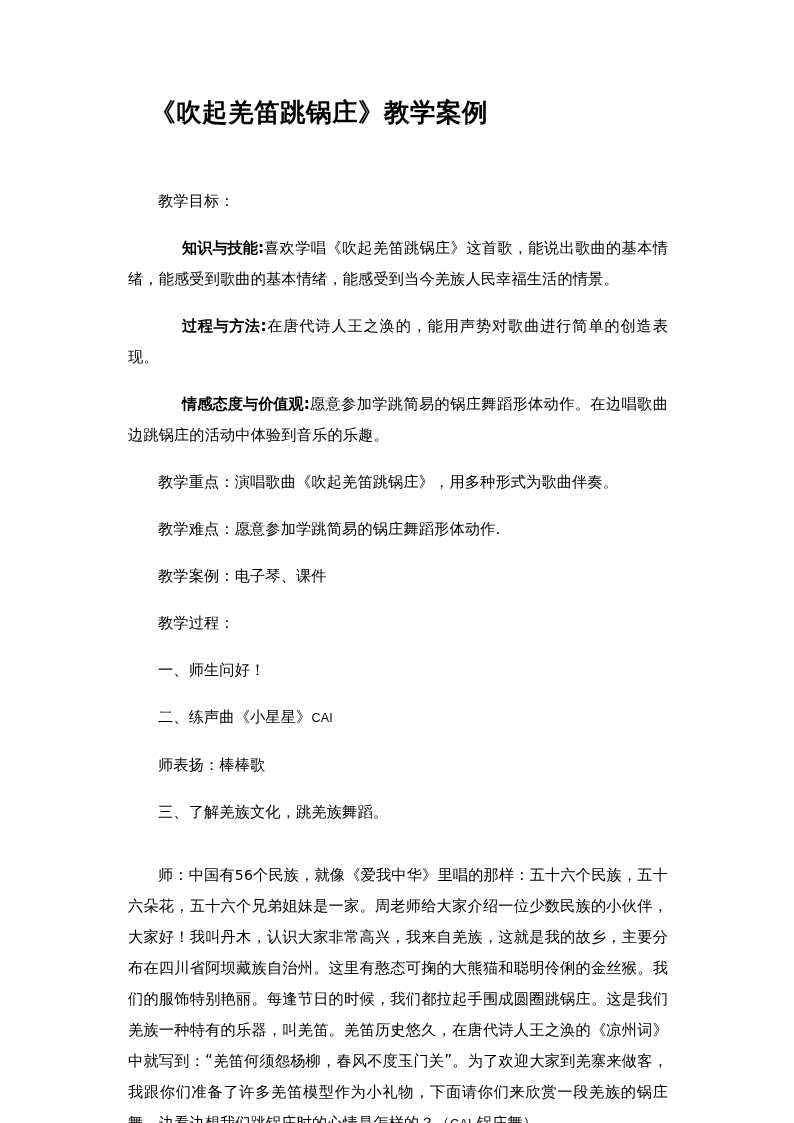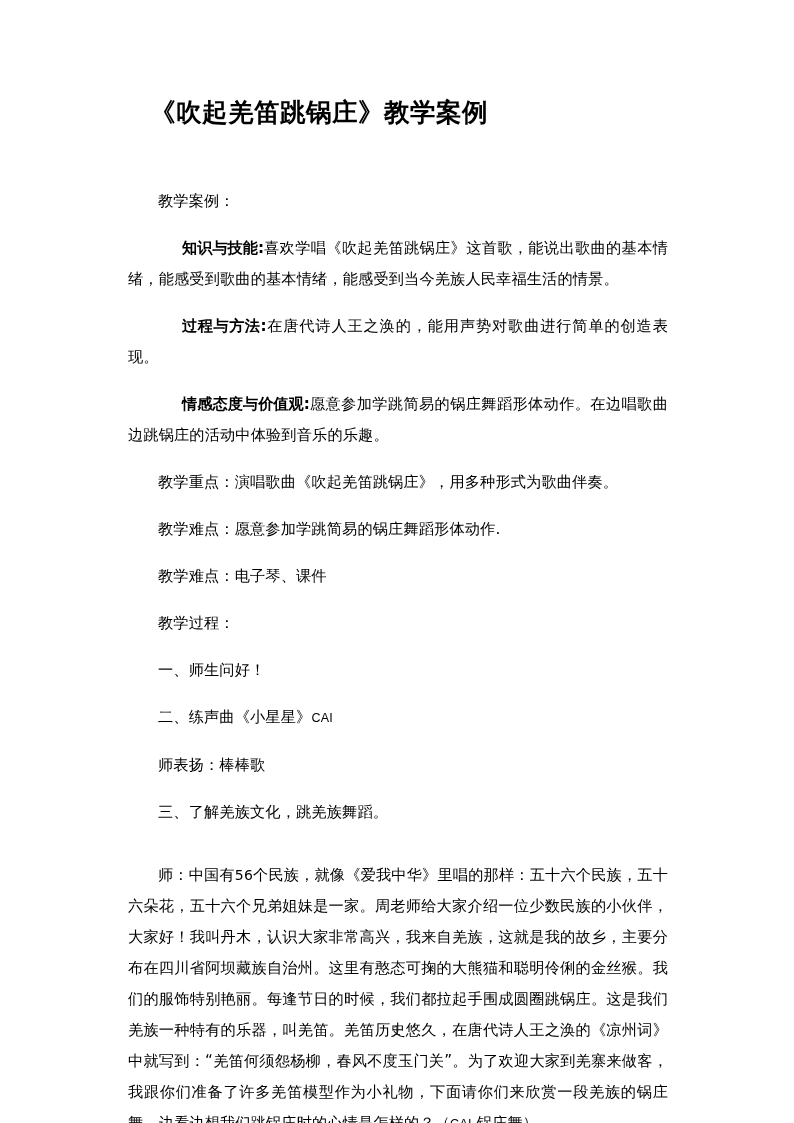--- a/index.html
+++ b/index.html
@@ -84,39 +84,39 @@
 </style>
 </head>
 <body>
 
 <div class="page">
 
   <h1 class="doc-title">《吹起羌笛跳锅庄》教学案例</h1>
 
   <div class="content" style="top:186px;">
 
-    <p class="para indent">教学案例：</p>
+    <p class="para indent">教学目标：</p>
     <div class="gap-sm"></div>
 
     <p class="para indent"><span class="b">知识与技能:</span><span>喜欢学唱《吹起羌笛跳锅庄》这首歌，能说出歌曲的基本情绪，能感受到歌曲的基本情绪，能感受到当今羌族人民幸福生活的情景。</span></p>
     <div class="gap-sm"></div>
 
     <p class="para indent"><span class="b">过程与方法:</span><span>在唐代诗人王之涣的，能用声势对歌曲进行简单的创造表现。</span></p>
     <div class="gap-sm"></div>
 
     <p class="para indent"><span class="b">情感态度与价值观:</span><span>愿意参加学跳简易的锅庄舞蹈形体动作。在边唱歌曲边跳锅庄的活动中体验到音乐的乐趣。</span></p>
     <div class="gap-sm"></div>
 
     <p class="para indent">教学重点：演唱歌曲《吹起羌笛跳锅庄》，用多种形式为歌曲伴奏。</p>
     <div class="gap-sm"></div>
 
     <p class="para indent">教学难点：愿意参加学跳简易的锅庄舞蹈形体动作.</p>
     <div class="gap-sm"></div>
 
-    <p class="para indent">教学难点：电子琴、课件</p>
+    <p class="para indent">教学案例：电子琴、课件</p>
     <div class="gap-sm"></div>
 
     <p class="para indent">教学过程：</p>
     <div class="gap-sm"></div>
 
     <p class="para indent">一、师生问好！</p>
     <div class="gap-sm"></div>
 
     <p class="para indent"><span>二、练声曲《小星星》</span><span class="latin">CAI</span></p>
     <div class="gap-sm"></div>

